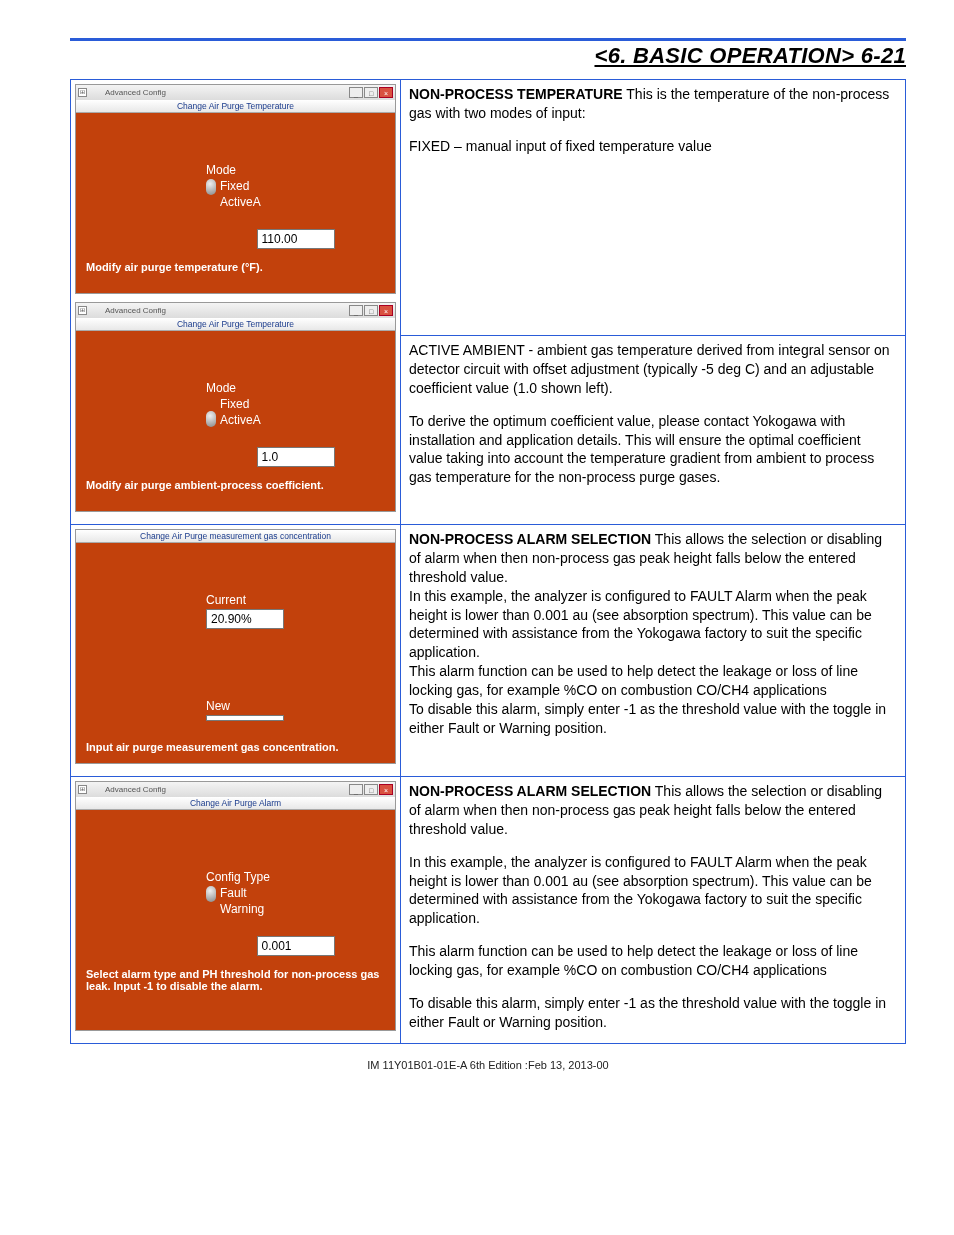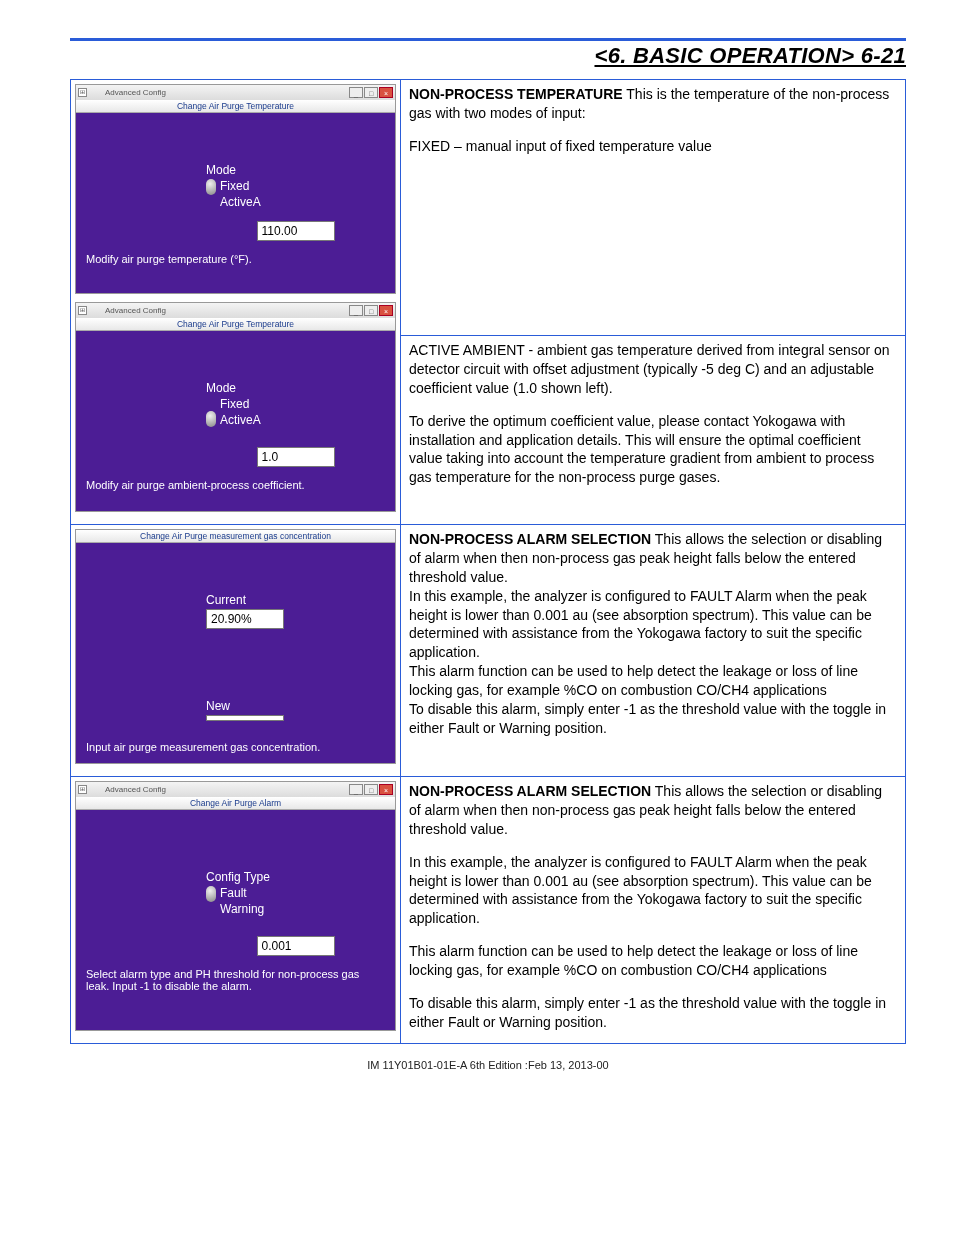--- a/index.html
+++ b/index.html
@@ -15,24 +15,24 @@
   .col-right p { margin-bottom: 14px; }
   .col-right p:last-child { margin-bottom: 0; }
   .win { border: 1px solid #999; background: #000; font-family: Arial, sans-serif; margin-bottom: 8px; }
   .win-titlebar { background: linear-gradient(#f4f4f4, #dcdcdc); height: 15px; display: flex; align-items: center; justify-content: space-between; padding: 0 2px; font-size: 8px; color: #555; }
   .win-titlebar .t-left { display: flex; align-items: center; gap: 18px; }
   .win-titlebar .t-icon { width: 9px; height: 9px; background: #fff; border: 1px solid #888; display: inline-block; font-size: 6px; line-height: 7px; text-align: center; }
   .win-buttons { display: flex; gap: 1px; }
   .win-btn { width: 14px; height: 11px; font-size: 7px; line-height: 11px; text-align: center; border: 1px solid #888; background: #eee; }
   .win-btn.close { background: #d95140; color: #fff; border-color: #a02; }
   .win-subtitle { background: linear-gradient(#fff, #e8e8e8); color: #1a3b8c; font-size: 8.5px; text-align: center; padding: 1px 0; border-bottom: 1px solid #aaa; }
-  .win-body { background: #4c1d95; color: #fff; padding: 10px; font-size: 12px; min-height: 180px; position: relative; }
+  .win-body { background: #c2410c; color: #fff; padding: 10px; font-size: 12px; min-height: 180px; position: relative; }
   .slider-knob { width: 10px; height: 16px; background: radial-gradient(circle at 40% 30%, #eee, #888); border-radius: 5px; display: inline-block; }
   .input-box { background: #fff; color: #000; border: 1px solid #777; padding: 2px 4px; font-size: 12px; width: 78px; text-align: left; margin: 0 auto; display: block; }
-  .win-caption { font-size: 11px; color: #fff; margin-top: 12px; }
+  .win-caption { font-size: 11px; color: #fff; margin-top: 12px; font-weight: bold; }
   .mode-block { margin-left: 120px; margin-top: 40px; }
   .mode-block .mode-label { color: #fff; margin-bottom: 2px; }
   .toggle-col { display: flex; align-items: flex-start; gap: 4px; }
   .toggle-labels { display: flex; flex-direction: column; gap: 2px; }
   .footer { text-align: center; font-size: 11px; color: #222; margin-top: 15px; }
   .row-inner { padding: 4px; }
   .win3-body { min-height: 210px; }
   .win3-body .field-label { margin-top: 40px; margin-left: 120px; }
   .win3-body .input-box { margin-left: 120px; margin-top: 2px; }
   .win3-body .gap { height: 30px; }
@@ -69,21 +69,21 @@
               <div class="mode-block">
                 <div class="mode-label">Mode</div>
                 <div class="toggle-col">
                   <span class="slider-knob"></span>
                   <div class="toggle-labels">
                     <span>Fixed</span>
                     <span>ActiveA</span>
                   </div>
                 </div>
               </div>
-              <div style="margin-left:120px; margin-top:12px;">
+              <div style="margin-left:120px; margin-top:20px;">
                 <span class="input-box">110.00</span>
               </div>
               <div class="win-caption">Modify air purge temperature (°F).</div>
             </div>
           </div>
 
           <div class="win">
             <div class="win-titlebar">
               <span class="t-left">
                     <span class="t-icon">⊞</span>

